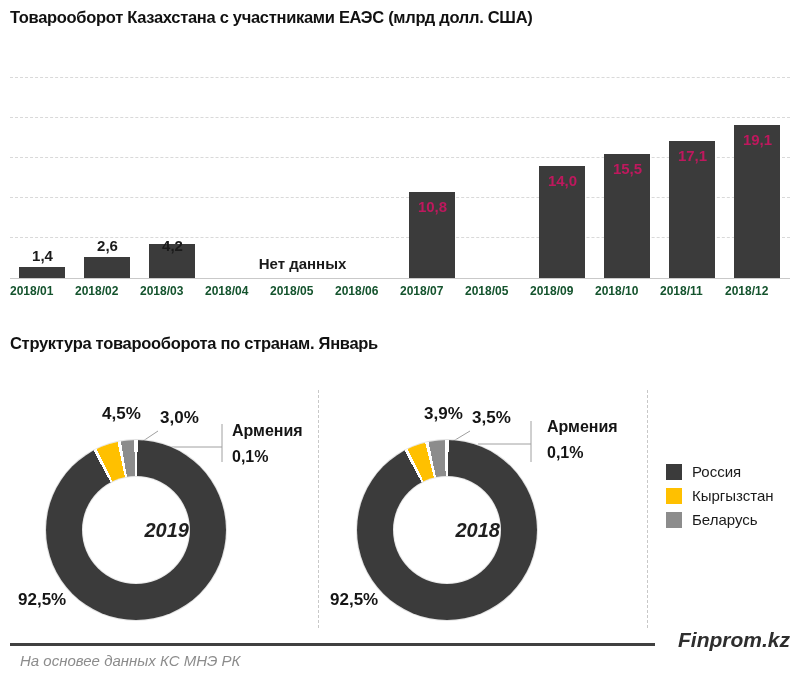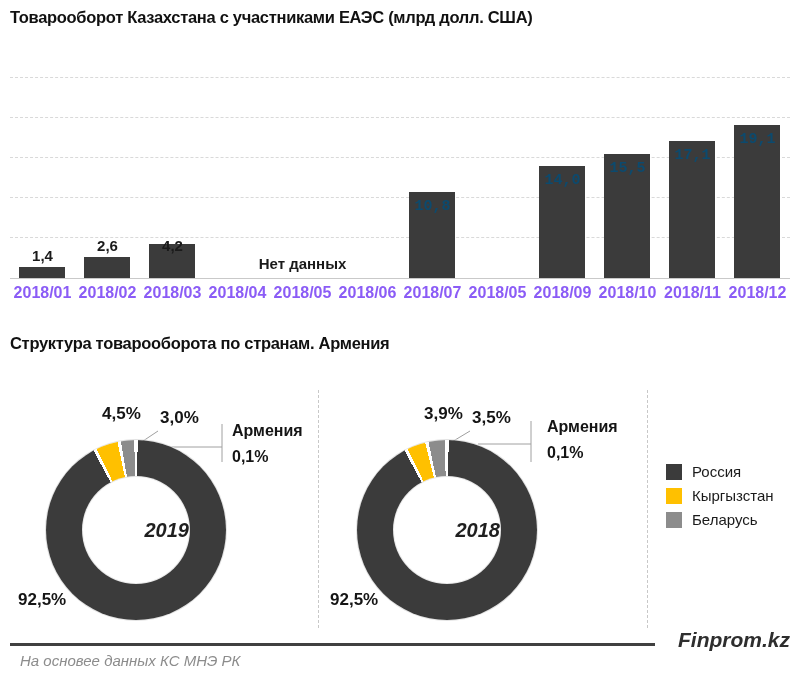--- a/index.html
+++ b/index.html
@@ -6,26 +6,26 @@
   #page{position:relative;width:800px;height:688px;background:#fff;overflow:hidden;
         font-family:"Liberation Sans",sans-serif;color:#1a1a1a;}
   .abs{position:absolute;}
   .chart-title{left:10px;top:8px;font-size:16.5px;font-weight:bold;letter-spacing:-0.3px;color:#111;}
   
   #bar-plot{left:10px;top:70px;width:780px;height:208px;border-bottom:1px solid #c9c9c9;}
   .grid-line{position:absolute;left:0;width:100%;height:0;border-top:1px dashed #d9d9d9;}
   .bar-slot{position:absolute;bottom:0;width:65px;height:100%;}
   .bar{position:absolute;left:9px;bottom:0;width:46px;background:#3B3B3B;}
   .bar-label{position:absolute;left:0;width:65px;text-align:center;font-size:15px;font-weight:bold;}
-  .bar-label.inside{color:#0c4a6e;font-family:Liberation Mono, monospace;}
+  .bar-label.inside{color:#be185d;}
   .bar-label.above{color:#1a1a1a;}
   #no-data{left:195px;width:195px;bottom:6px;position:absolute;text-align:center;
            font-size:15px;font-weight:bold;color:#1a1a1a;}
   #x-axis{left:10px;top:284px;width:780px;display:flex;}
-  .x-tick{width:65px;text-align:center;font-size:16px;font-weight:bold;color:#8b5cf6;}
+  .x-tick{width:65px;text-align:left;font-size:12px;font-weight:bold;color:#14532d;}
   
   .section-title{left:10px;top:334px;font-size:16.5px;font-weight:bold;letter-spacing:-0.3px;color:#111;}
   .sep{position:absolute;top:390px;height:238px;width:0;border-left:1px dashed #c8c8c8;}
   .donut{position:absolute;width:180px;height:180px;border-radius:50%;box-shadow:0 0 0 1px #e3e3e3;}
   .donut-hole{position:absolute;inset:37px;background:#fff;border-radius:50%;
               display:flex;align-items:center;justify-content:flex-end;box-shadow:0 0 0 1px #e9e9e9;font-style:italic;}
   .donut-year{font-size:20px;font-weight:bold;color:#1f1f1f;}
   .pct{position:absolute;font-size:17px;font-weight:bold;color:#151515;}
   .callout-text{position:absolute;font-size:16px;font-weight:bold;color:#151515;line-height:26px;}
   #leader-svg{position:absolute;left:0;top:388px;width:800px;height:240px;pointer-events:none;}
@@ -98,21 +98,21 @@
       <div class="x-tick">2018/05</div>
       <div class="x-tick">2018/06</div>
       <div class="x-tick">2018/07</div>
       <div class="x-tick">2018/05</div>
       <div class="x-tick">2018/09</div>
       <div class="x-tick">2018/10</div>
       <div class="x-tick">2018/11</div>
       <div class="x-tick">2018/12</div>
     </div>
 
-  <div class="abs section-title">Структура товарооборота по странам. Армения</div>
+  <div class="abs section-title">Структура товарооборота по странам. Январь</div>
 
   <div class="sep" style="left:318px;"></div>
   <div class="sep" style="left:647px;"></div>
 
   <svg id="leader-svg">
     <line x1="158" y1="43" x2="140" y2="55" stroke="#a0a0a0" stroke-width="1"></line>
     <line x1="150" y1="59" x2="222" y2="59" stroke="#a0a0a0" stroke-width="1"></line>
     <line x1="222" y1="36" x2="222" y2="74" stroke="#a0a0a0" stroke-width="1"></line>
     <line x1="470" y1="43" x2="450" y2="55" stroke="#a0a0a0" stroke-width="1"></line>
     <line x1="478" y1="56" x2="531" y2="56" stroke="#a0a0a0" stroke-width="1"></line>

